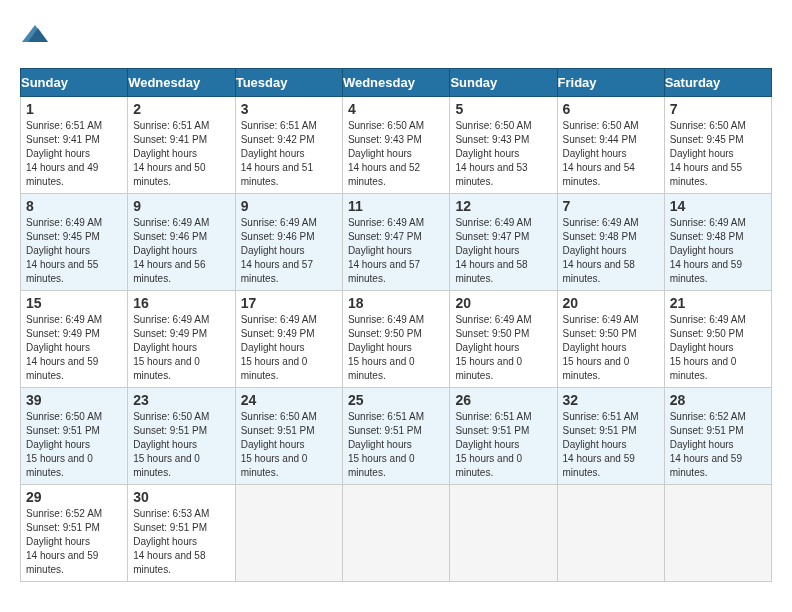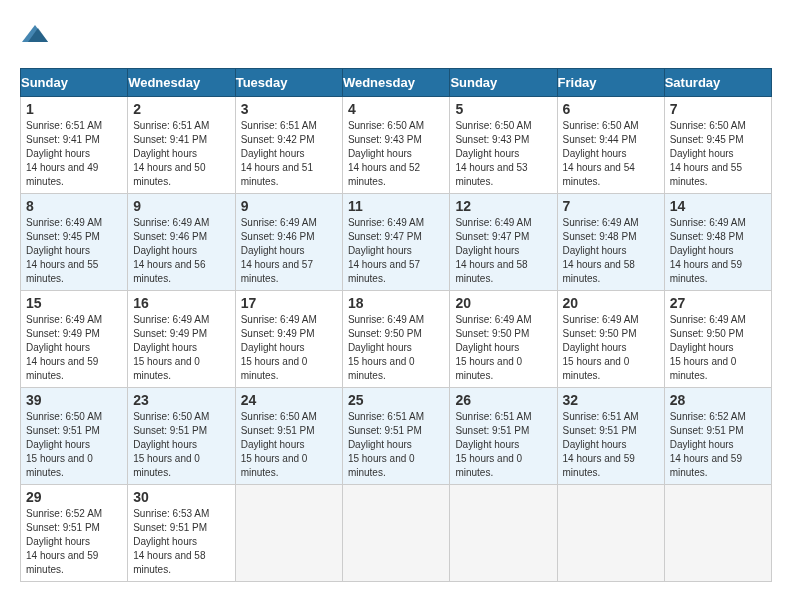--- a/index.html
+++ b/index.html
@@ -293,21 +293,21 @@
         <td>
         <span class="day-number">20</span>
         <div class="day-info">
           Sunrise: 6:49 AM<br>
           Sunset: 9:50 PM<br>
           Daylight hours<br>
           15 hours and 0 minutes.
         </div>
       </td>
         <td>
-        <span class="day-number">27</span>
+        <span class="day-number">21</span>
         <div class="day-info">
           Sunrise: 6:49 AM<br>
           Sunset: 9:50 PM<br>
           Daylight hours<br>
           15 hours and 0 minutes.
         </div>
       </td>
       </tr>
       <tr>
         <td>

